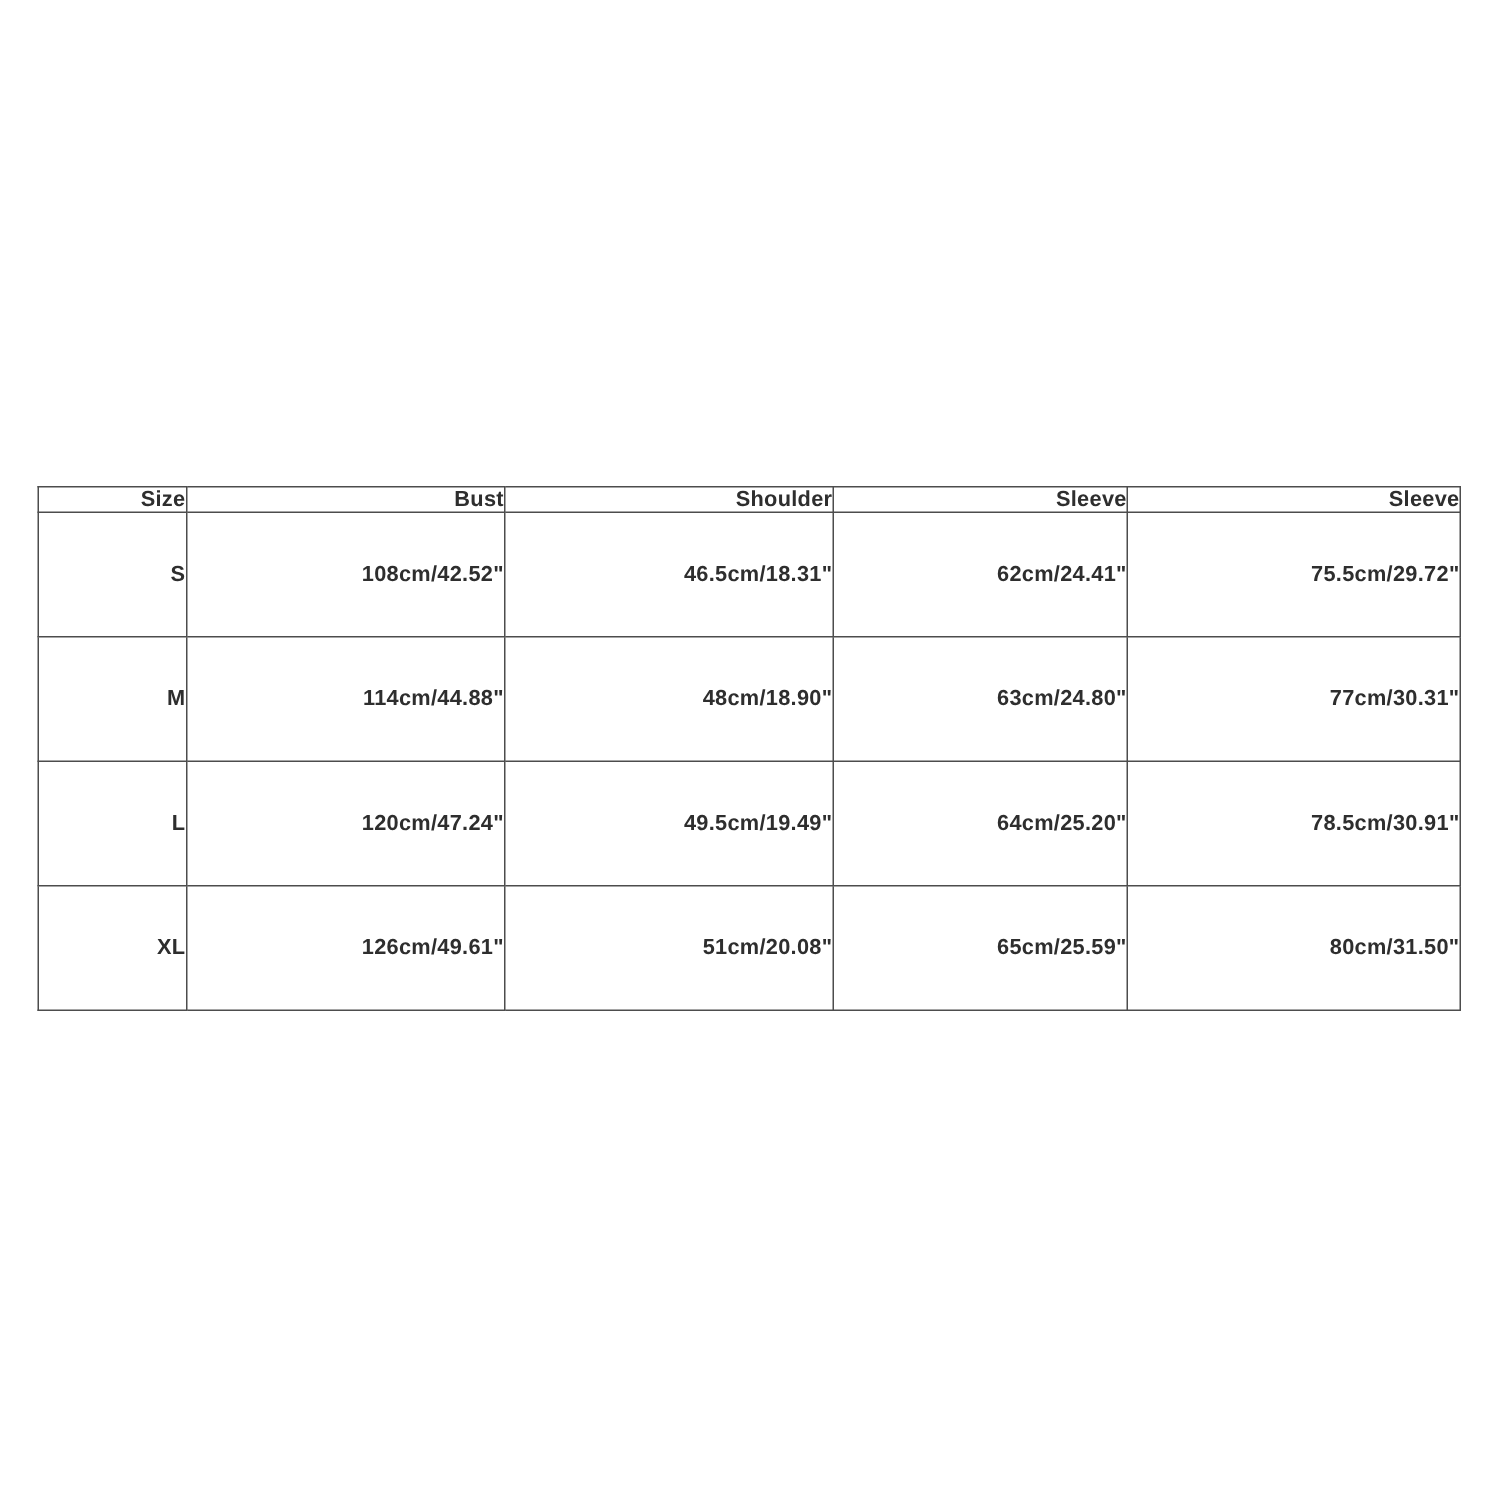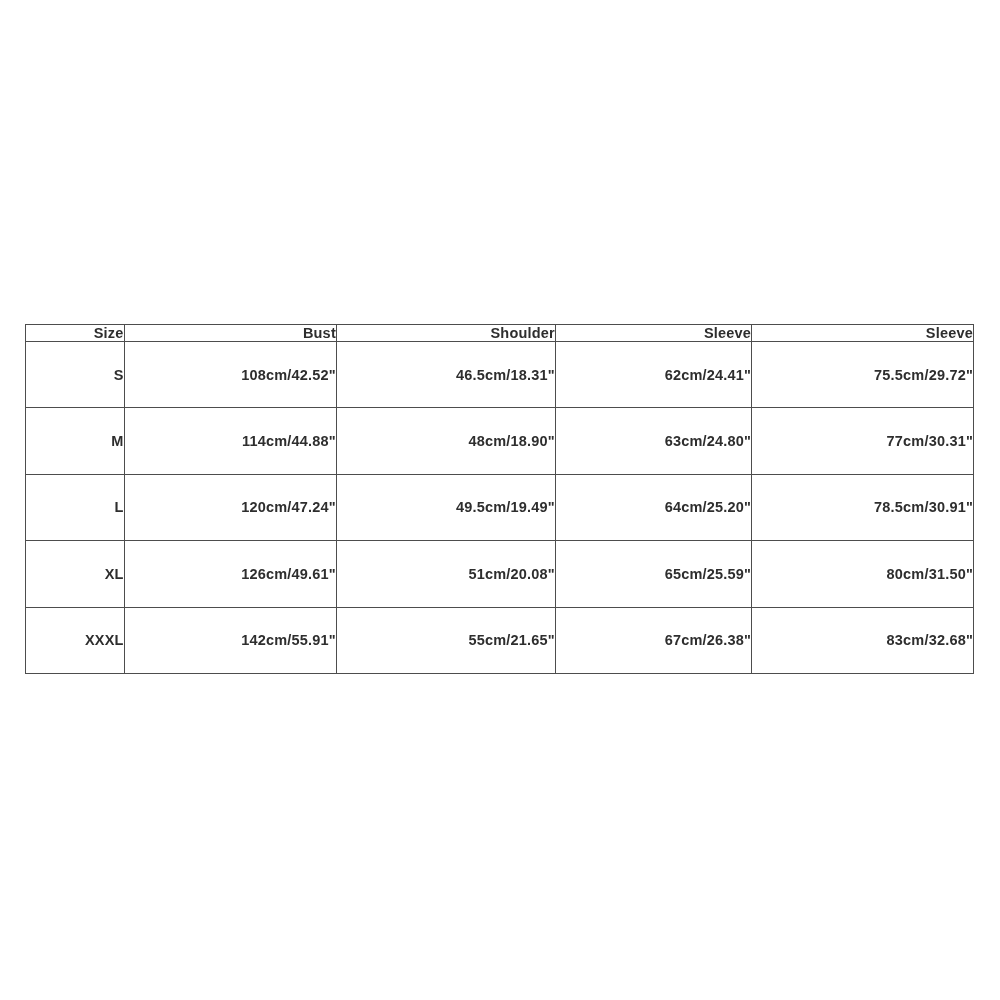--- a/index.html
+++ b/index.html
@@ -79,22 +79,15 @@
         <td>64cm/25.20"</td>
         <td>78.5cm/30.91"</td>
       </tr>
       <tr>
         <td>XL</td>
         <td>126cm/49.61"</td>
         <td>51cm/20.08"</td>
         <td>65cm/25.59"</td>
         <td>80cm/31.50"</td>
       </tr>
-      <tr>
-        <td>XXXL</td>
-        <td>142cm/55.91"</td>
-        <td>55cm/21.65"</td>
-        <td>67cm/26.38"</td>
-        <td>83cm/32.68"</td>
-      </tr>
     </tbody>
   </table>
 </div>
 
 </body></html>

